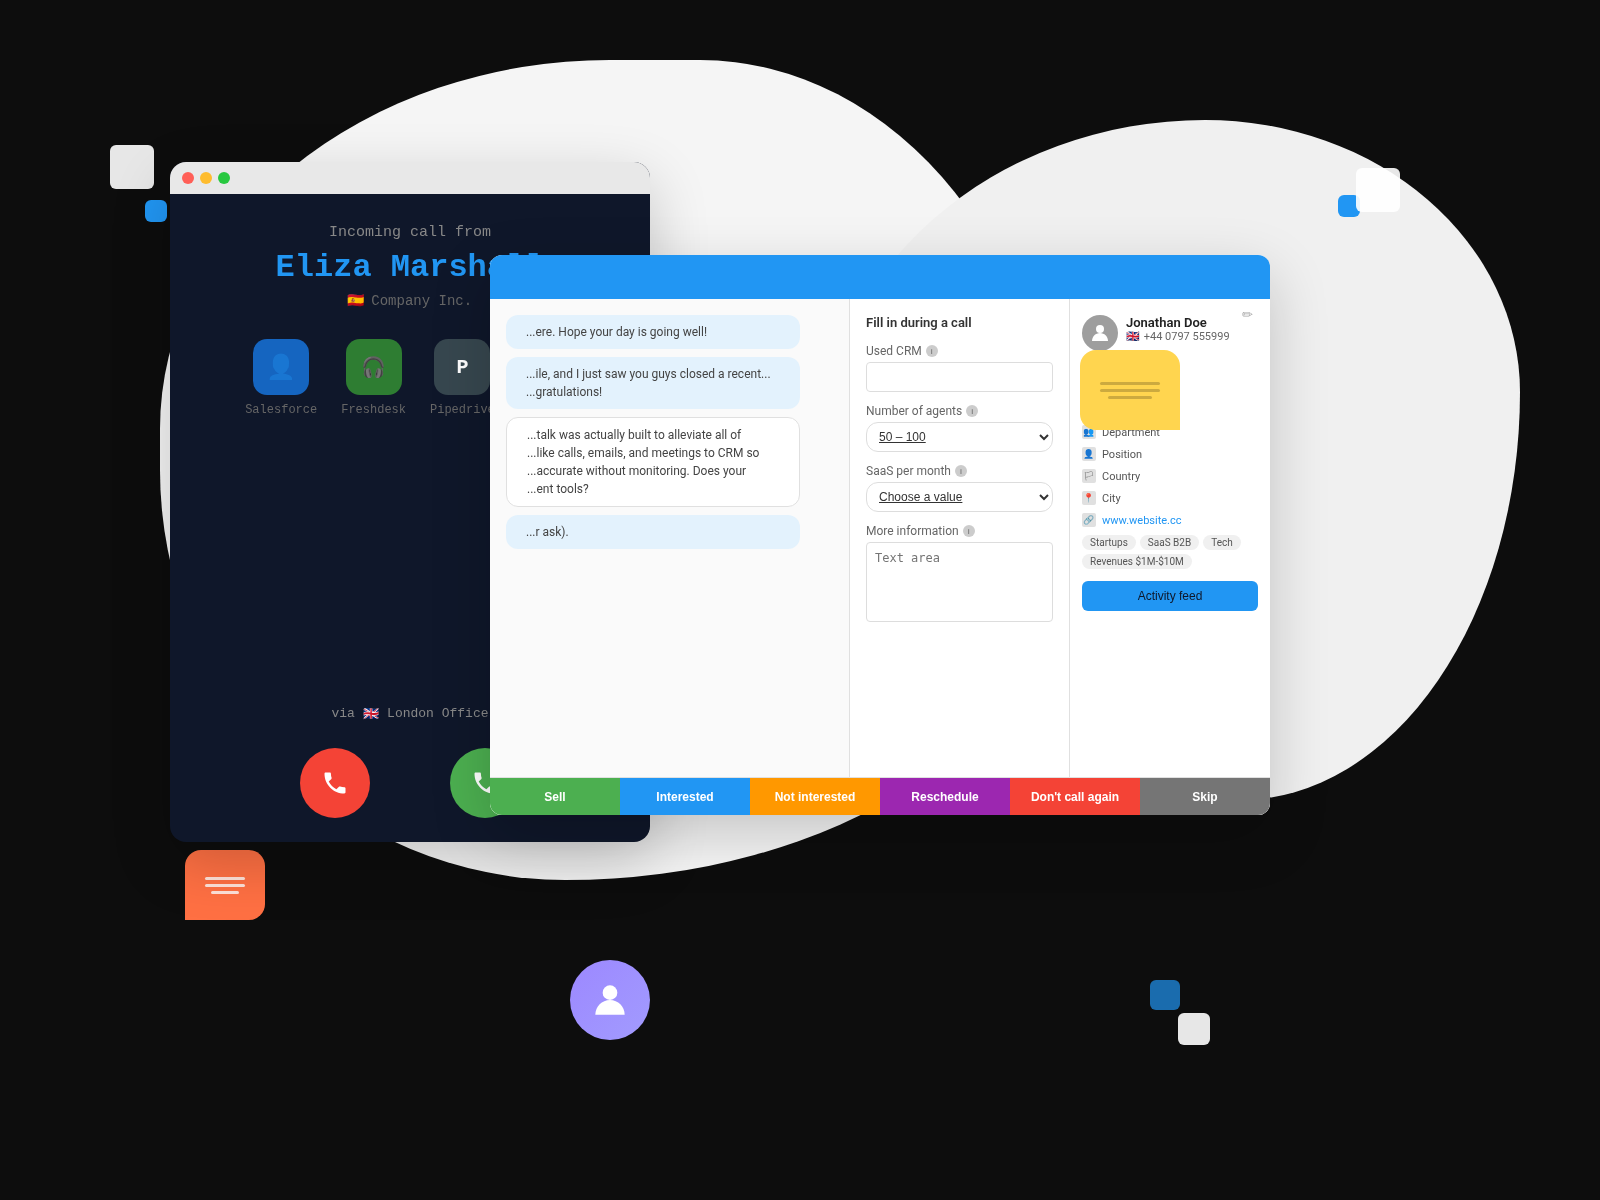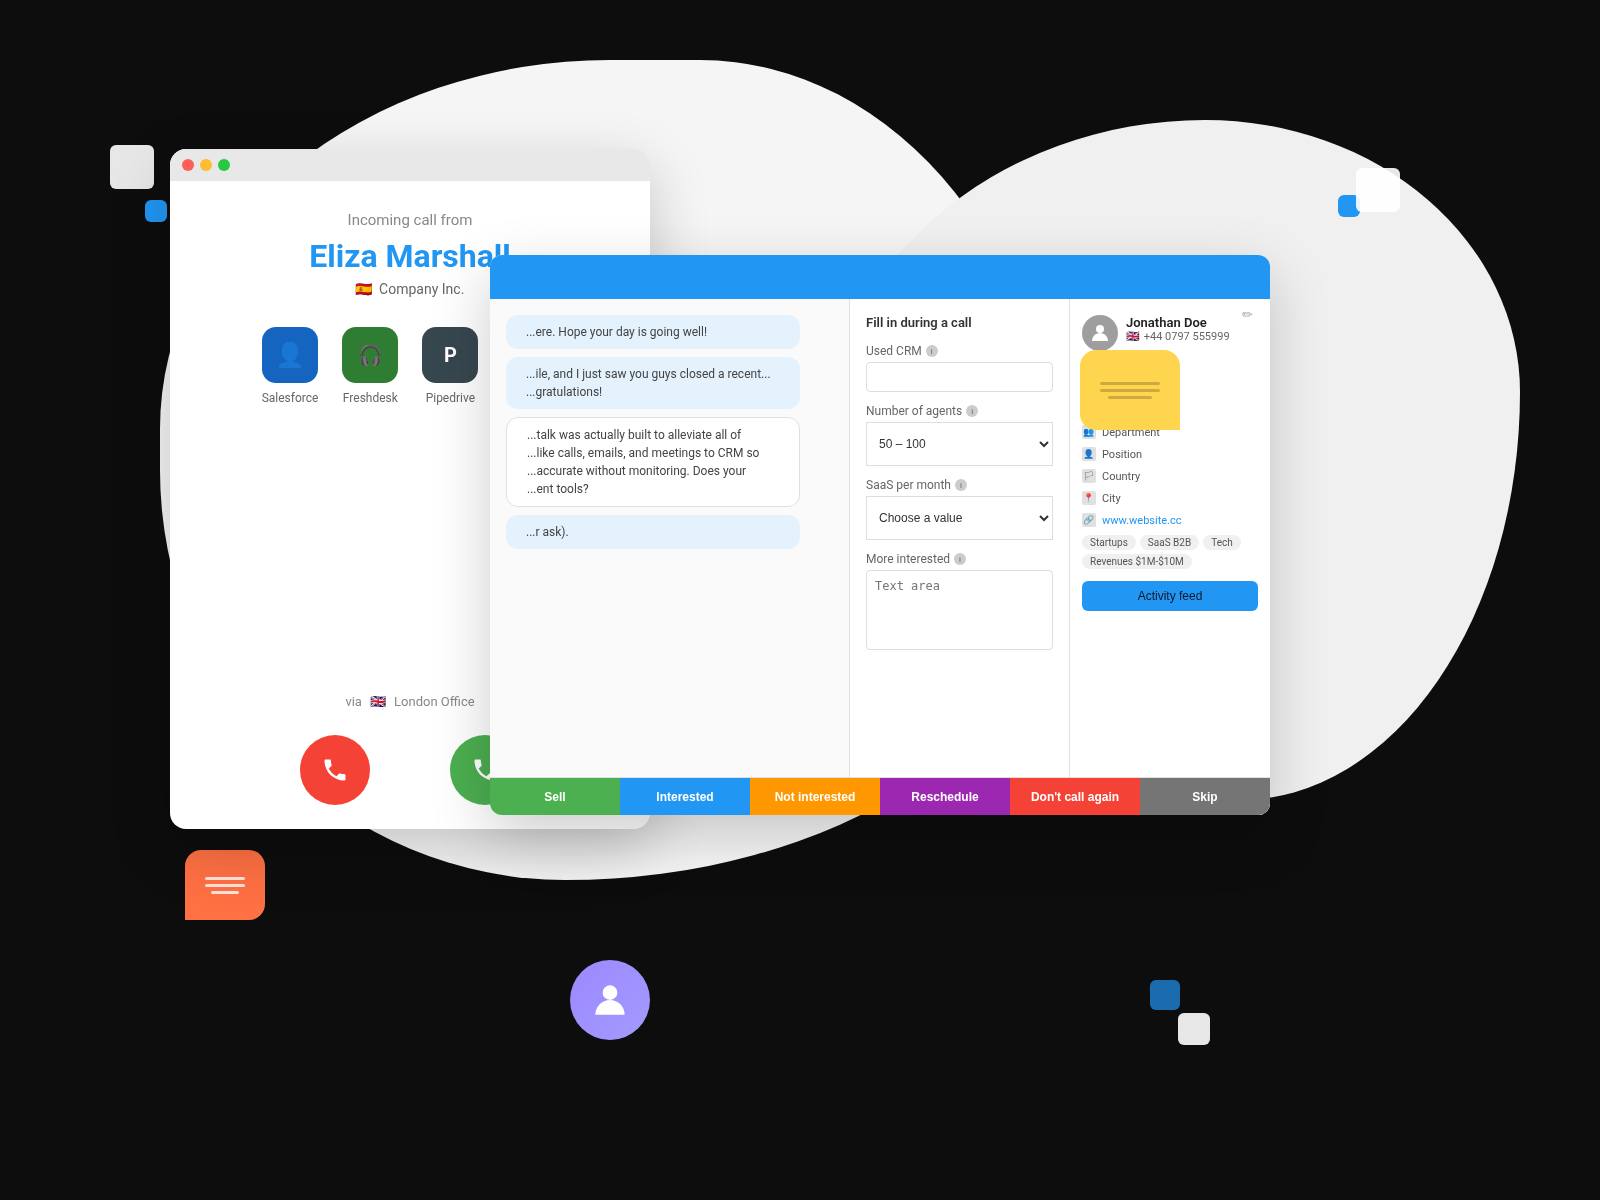--- a/index.html
+++ b/index.html
@@ -48,27 +48,28 @@
       border-radius: 6px;
       background: #fff;
       z-index: 1;
     }
 
     
     .call-window {
       position: absolute;
       width: 480px;
       height: 680px;
-      background: #ffffff;
+      background: #0f172a;
       border-radius: 16px;
       box-shadow: 0 20px 60px rgba(0,0,0,0.2);
-      top: 149px;
+      top: 162px;
       left: 170px;
       z-index: 5;
       overflow: hidden;
+      font-family: Liberation Mono, monospace;
     }
 
     .call-window-titlebar {
       background: #e8e8e8;
       height: 32px;
       display: flex;
       align-items: center;
       padding: 0 12px;
       gap: 6px;
     }
@@ -107,21 +108,20 @@
       display: flex;
       align-items: center;
       gap: 6px;
       margin-bottom: 30px;
     }
 
     .via-row {
       font-size: 13px;
       color: #888;
       display: flex;
-      align-items: center;
       gap: 8px;
       margin-top: auto;
       margin-bottom: 16px;
     }
 
     .integrations-row {
       display: flex;
       gap: 24px;
       margin-bottom: 40px;
     }
@@ -247,28 +247,29 @@
       border: 1px solid #ddd;
       border-radius: 4px;
       padding: 0 8px;
       font-size: 12px;
       margin-bottom: 12px;
       color: #333;
     }
 
     .field-select {
       width: 100%;
-      height: 44px;
+      height: 30px;
       border: 1px solid #ddd;
-      border-radius: 0;
+      border-radius: 12px;
       padding: 0 8px;
       font-size: 12px;
       margin-bottom: 12px;
       background: #fff;
       color: #333;
+      text-decoration: underline;
     }
 
     .field-textarea {
       width: 100%;
       height: 80px;
       border: 1px solid #ddd;
       border-radius: 4px;
       padding: 8px;
       font-size: 12px;
       resize: none;
@@ -594,21 +595,21 @@
 
         <div class="field-label">
           <span>SaaS per month</span>
           <span class="info-circle">i</span>
         </div>
         <select class="field-select">
           <option>Choose a value</option>
         </select>
 
         <div class="field-label">
-          <span>More interested</span>
+          <span>More information</span>
           <span class="info-circle">i</span>
         </div>
         <textarea class="field-textarea" placeholder="Text area" style=""></textarea>
       </div>
 
       <div class="contact-panel" style="position:relative">
         <span class="edit-icon">✏</span>
 
         <div class="contact-header">
           <div class="contact-avatar">

